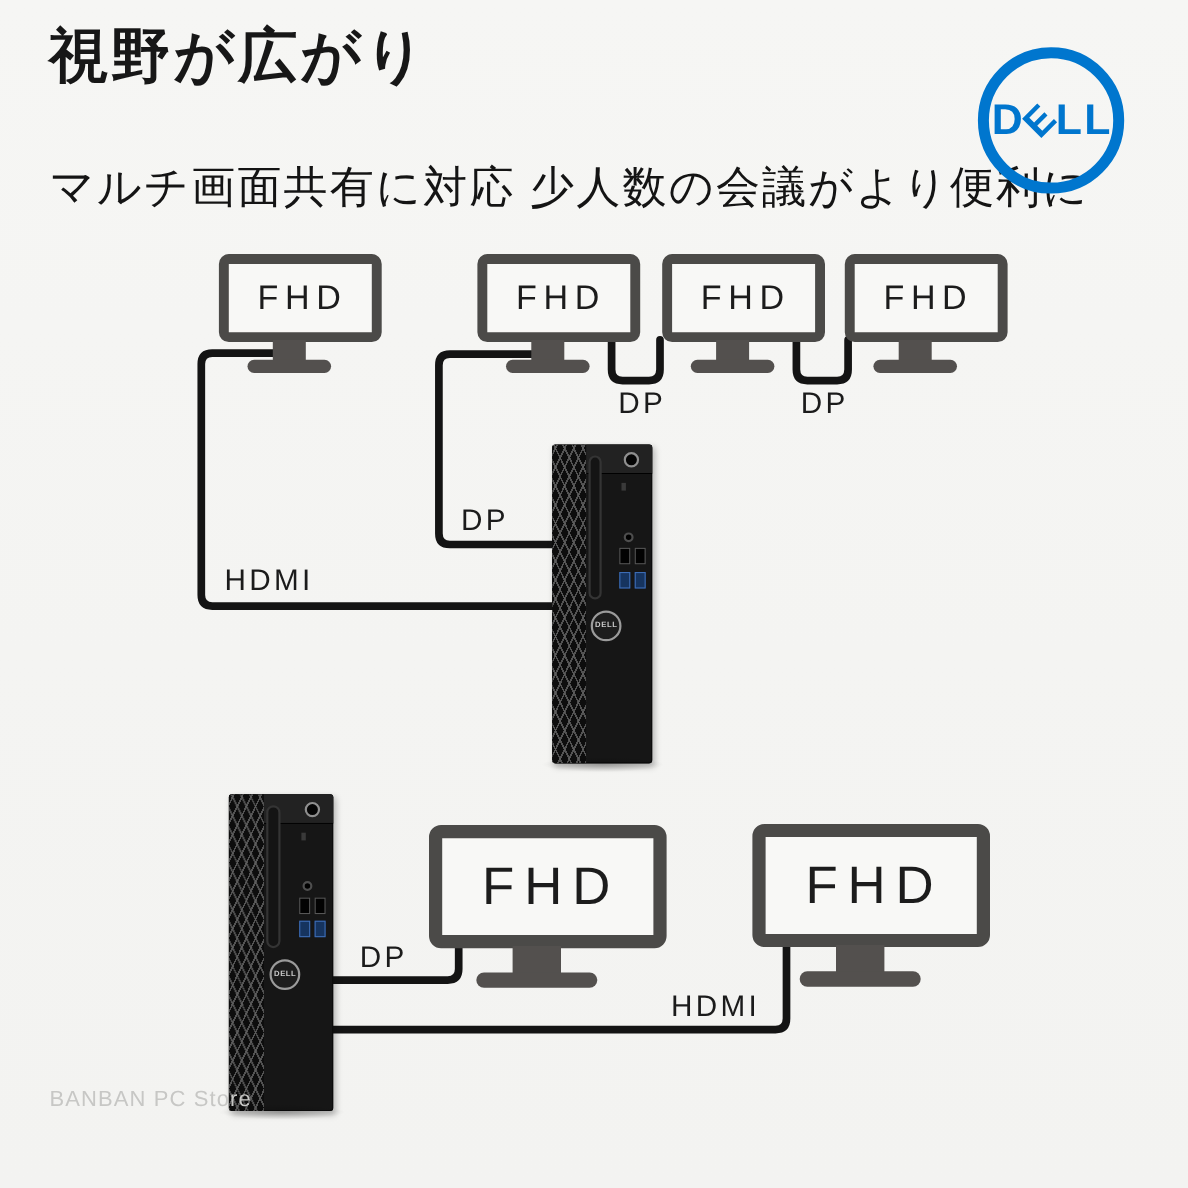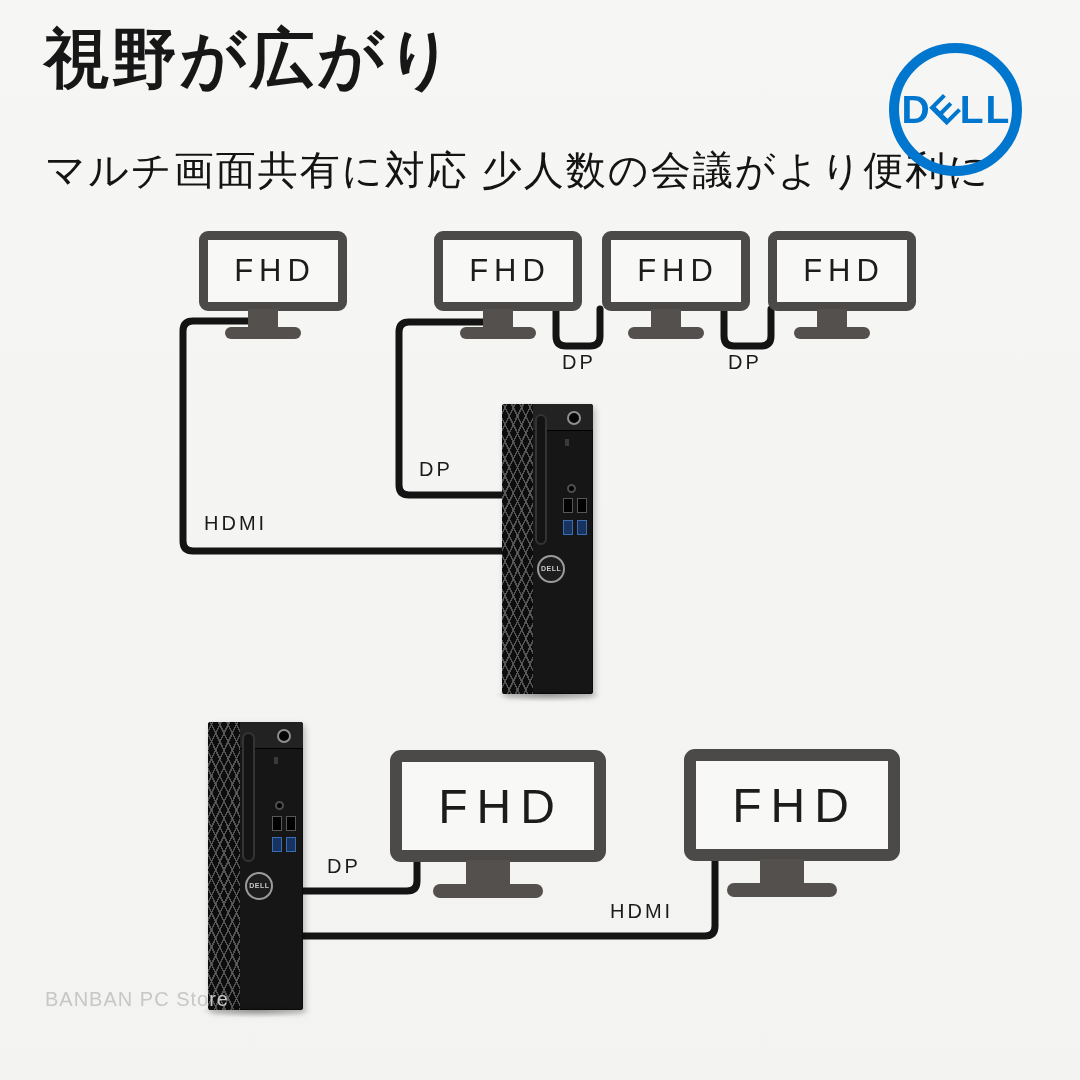--- a/index.html
+++ b/index.html
@@ -1,33 +1,33 @@
 <!DOCTYPE html>
 <html><head>
 <meta charset="utf-8">
 <style>
   html,body{margin:0;padding:0;}
   body{font-family:"Liberation Sans","DejaVu Sans",sans-serif;background:#ddd;}
   .canvas{position:relative;width:1080px;height:1080px;overflow:hidden;
     background:linear-gradient(180deg,#f6f6f4 0%,#f4f4f2 55%,#f3f3f1 100%);}
 
   
-  .title{position:absolute;left:44px;top:18px;font-size:65px;font-weight:700;
+  .title{position:absolute;left:44px;top:18px;font-size:54px;font-weight:700;
     color:#171717;letter-spacing:3px;line-height:1.25;}
   .subtitle{position:absolute;left:45px;top:143px;font-size:40px;font-weight:500;
     color:#141414;letter-spacing:2px;}
   .dell-logo{position:absolute;left:889px;top:43px;width:133px;height:133px;
     border:10px solid #0076CE;border-radius:50%;box-sizing:border-box;
     display:flex;align-items:center;justify-content:center;gap:2px;background:transparent;}
   .dl{color:#0076CE;font-size:39px;font-weight:800;line-height:1;}
   .dl-e{transform:rotate(-45deg);font-size:36px;margin:0 1px;}
 
   
   .cables{position:absolute;left:0;top:0;}
-  .cable-label{position:absolute;font-size:20px;font-weight:500;letter-spacing:3px;
+  .cable-label{position:absolute;font-size:27px;font-weight:500;letter-spacing:3px;
     color:#1b1b1b;white-space:nowrap;}
 
   
   .mon{position:absolute;width:148px;padding-left:10px;}
   .mon-screen{position:relative;width:148px;height:80px;border:9px solid #4b4a48;
     border-radius:9px;background:#f8f8f6;box-sizing:border-box;
     display:flex;align-items:center;justify-content:center;}
   .mon-neck{position:absolute;left:59px;top:78px;width:30px;height:23px;background:#53504e;}
   .mon-base{position:absolute;left:36px;top:96px;width:76px;height:12px;
     background:#53504e;border-radius:6px;}

